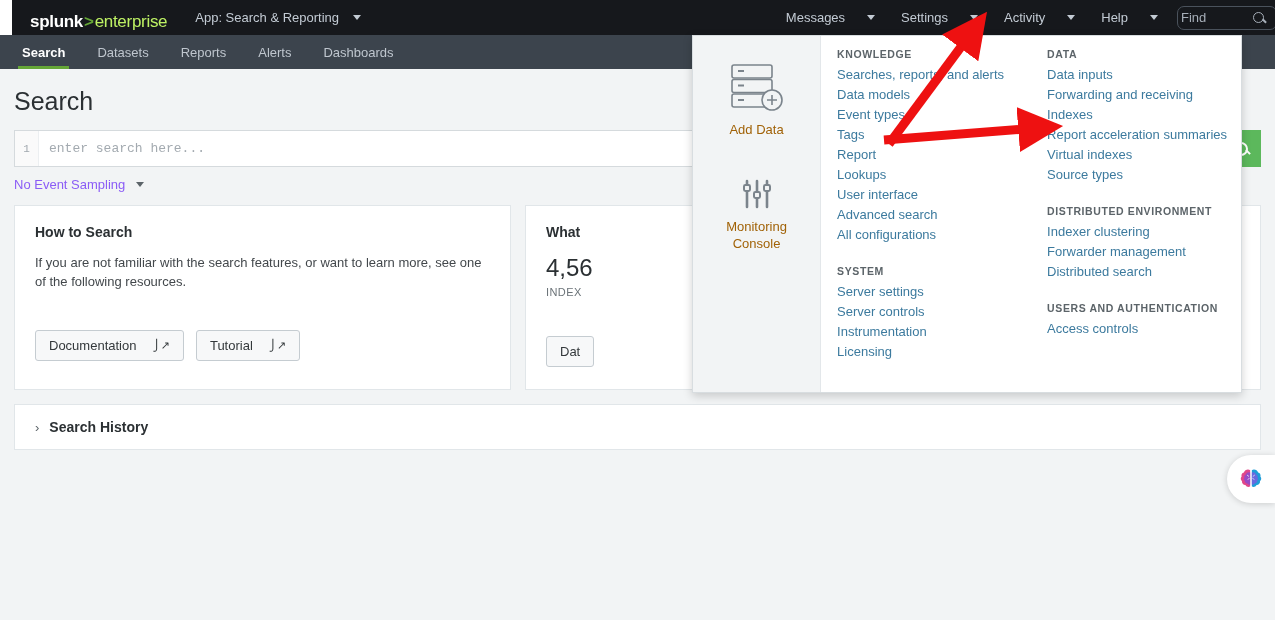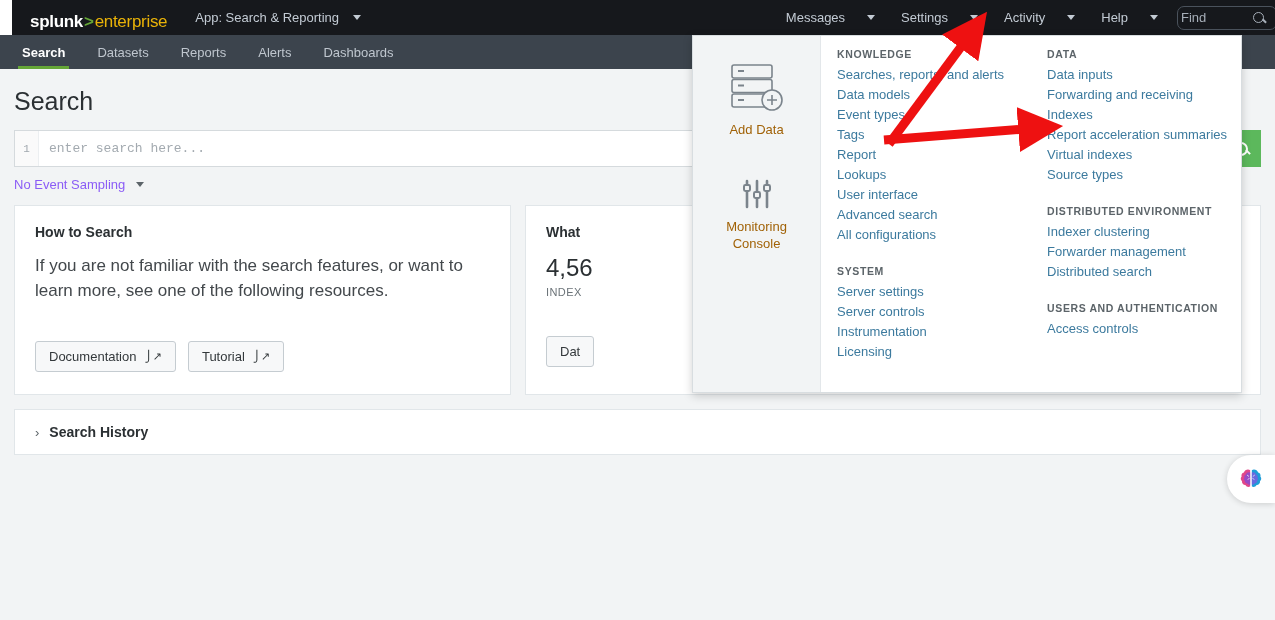--- a/index.html
+++ b/index.html
@@ -13,21 +13,21 @@
 
   
   .topbar {
     position: absolute; left: 12px; top: 0; width: 1275px; height: 35px;
     background: #16181c;
     display: flex; align-items: center;
   }
   .logo { margin-left: 18px; display: flex; align-items: baseline; font-size: 17px; font-weight: bold; letter-spacing: -0.3px; }
   .logo-splunk { color: #ffffff; }
   .logo-gt { color: #65a637; font-weight: bold; padding: 0 1px; }
-  .logo-ent { color: #eab308; font-weight: normal; margin-top: 8px; }
+  .logo-ent { color: #bef264; font-weight: normal; margin-top: 8px; }
   .appmenu {
     margin-left: 28px; color: #c3cbd4; font-size: 13px; cursor: pointer;
     display: flex; align-items: center; gap: 14px;
   }
   .caret { width: 0; height: 0; border-left: 4px solid transparent; border-right: 4px solid transparent; border-top: 5px solid currentColor; display: inline-block; }
   .topright { margin-left: auto; display: flex; align-items: center; gap: 0; padding-right: 10px; }
   .tr-item { color: #c3cbd4; font-size: 13px; padding: 0 13px; display: flex; align-items: center; gap: 22px; cursor: pointer; }
   .findbox {
     margin-left: 6px; width: 100px; height: 24px; border: 1px solid #4a525c;
     border-radius: 7px; display: flex; align-items: center; padding: 0 3px;
@@ -91,26 +91,26 @@
   .mag-white { width: 14px; height: 14px; border: 2px solid #ffffff; border-radius: 50%; position: relative; }
   .mag-white::after { content:""; position: absolute; width: 6px; height: 2px; background: #fff; transform: rotate(45deg); right: -5px; bottom: 1px; }
 
   .sampling { margin: 10px 0 0 14px; font-size: 13px; color: #8b5cf6; display: inline-flex; align-items: center; gap: 11px; cursor: pointer; }
 
   .panels { margin: 12px 14px 0 14px; display: flex; gap: 14px; }
   .panel { background: #ffffff; border: 1px solid #e1e6e9; padding: 18px 20px 22px 20px; }
   .panel.left { width: 497px; }
   .panel.right { flex: 1; }
   .panel h3 { font-size: 14px; color: #2b3033; font-weight: bold; margin-bottom: 14px; }
-  .panel p { font-size: 17px; color: #43484c; line-height: 1.45; }
+  .panel p { font-size: 13px; color: #43484c; line-height: 1.45; }
   .btnrow { margin-top: 38px; display: flex; gap: 12px; }
   .btn {
     border: 1px solid #c5ccd1; background: #f7f8f9; border-radius: 3px;
     padding: 7px 13px; font-size: 13px; color: #33383b; cursor: pointer;
-    display: inline-flex; align-items: center; gap: 8px;
+    display: inline-flex; align-items: center; gap: 16px;
   }
   .ext { font-size: 11px; }
   .bignum { font-size: 24px; color: #2b3033; margin-bottom: 4px; }
   .caplabel { font-size: 11px; color: #6b7378; letter-spacing: 0.4px; }
 
   .history {
     margin: 14px 14px 0 14px; background: #ffffff; border: 1px solid #e1e6e9;
     padding: 14px 20px; display: flex; align-items: center; gap: 10px; cursor: pointer;
   }
   .chev { color: #5c6469; font-size: 13px; }

